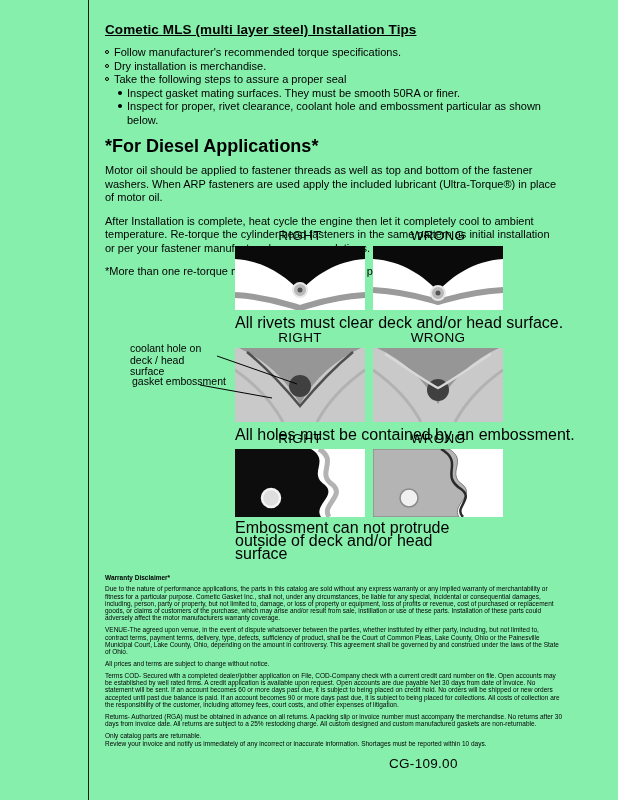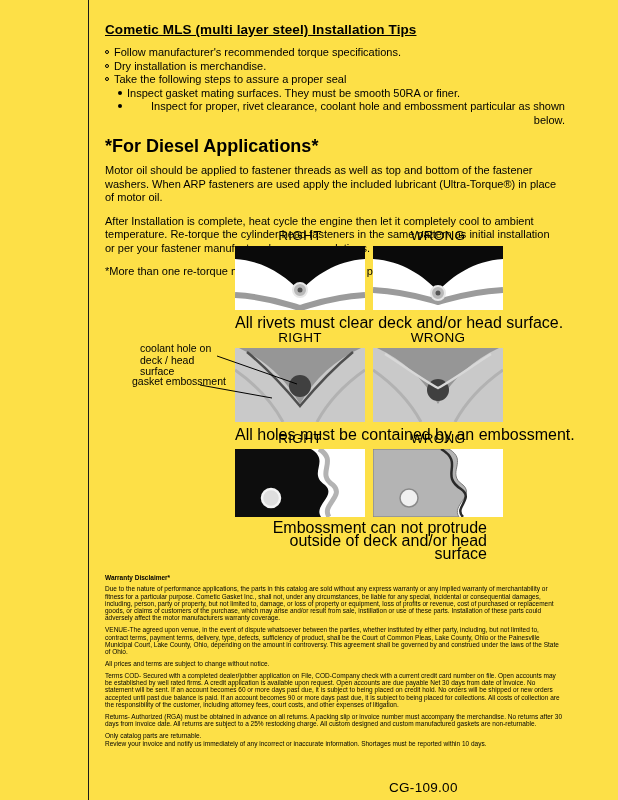--- a/index.html
+++ b/index.html
@@ -2,57 +2,57 @@
 <html><head>
 <meta charset="utf-8">
 <style>
   * { margin:0; padding:0; box-sizing:border-box; }
   html,body { background:#ffffff; }
   body {
     width:618px; height:800px;
     font-family:"Liberation Sans", sans-serif;
     color:#000;
   }
-  .page { position:relative; width:618px; height:800px; background:#fde047; overflow:hidden; }
+  .page { position:relative; width:618px; height:800px; background:#86efac; overflow:hidden; }
   .margin-rule { position:absolute; left:88px; top:0; width:1px; height:800px; background:#1a1a1a; }
 
   .content { position:absolute; left:105px; top:22px; width:460px; }
   .title { font-size:13.5px; font-weight:bold; text-decoration:underline; margin-bottom:9px; letter-spacing:.1px; }
 
-  .bullet-row { display:flex; align-items:flex-start; font-size:11px; line-height:13.5px;text-align:right; }
+  .bullet-row { display:flex; align-items:flex-start; font-size:11px; line-height:13.5px; }
   .marker-o { flex:0 0 auto; width:4px; height:4px; border:1px solid #000; border-radius:50%; margin:4px 5px 0 0; }
   .marker-dot { flex:0 0 auto; width:4px; height:4px; background:#000; border-radius:50%; margin:4px 5px 0 0; }
   .sub { margin-left:13px; }
 
   .diesel-heading { font-weight:bold; font-size:18px; margin:9px 0 7px; }
   p.body { font-size:11px; line-height:13.5px; margin-bottom:10px; width:452px; }
 
   .diagram { position:absolute; left:235px; }
   .dg-rivets { top:228px; }
   .dg-holes  { top:330px; }
   .dg-emboss { top:431px; }
   .dg-headers { display:flex; gap:8px; margin-bottom:3px; }
   .dg-h { width:130px; text-align:center; font-size:13.5px; letter-spacing:.3px; }
   .dg-panels { display:flex; gap:8px; }
   .panel { display:block; width:130px; background:#fff; }
   .panel.grey { background:#c9c9c9; }
   .dg-caption { font-size:16px; margin-top:4px; }
-  .dg-emboss .dg-caption { width:252px; line-height:13px;text-align:right; }
+  .dg-emboss .dg-caption { width:252px; line-height:13px; }
 
   .callout { position:absolute; font-size:10.5px; line-height:11.5px; }
-  .callout-hole { left:140px; top:343px; width:86px; }
+  .callout-hole { left:130px; top:343px; width:86px; }
   .callout-emboss { left:132px; top:376px; width:100px; }
   .callout-lines { position:absolute; left:105px; top:340px; pointer-events:none; }
 
   .legal { position:absolute; left:105px; top:574px; width:458px; font-size:6.5px; line-height:7.3px; }
   .legal-heading { font-weight:bold; margin-bottom:4px; }
   .legal p { margin-bottom:4.5px; }
   .legal p.tight { margin-bottom:1px; }
 
-  .footer-code { position:absolute; left:389px; top:756px; font-size:13.5px; letter-spacing:.3px;margin-top:24px; }
+  .footer-code { position:absolute; left:389px; top:756px; font-size:13.5px; letter-spacing:.3px; }
 </style>
 </head>
 <body>
 
 <div class="page">
   <div class="margin-rule"></div>
 
   <div class="content">
     <div class="title">Cometic MLS (multi layer steel) Installation Tips</div>
 

